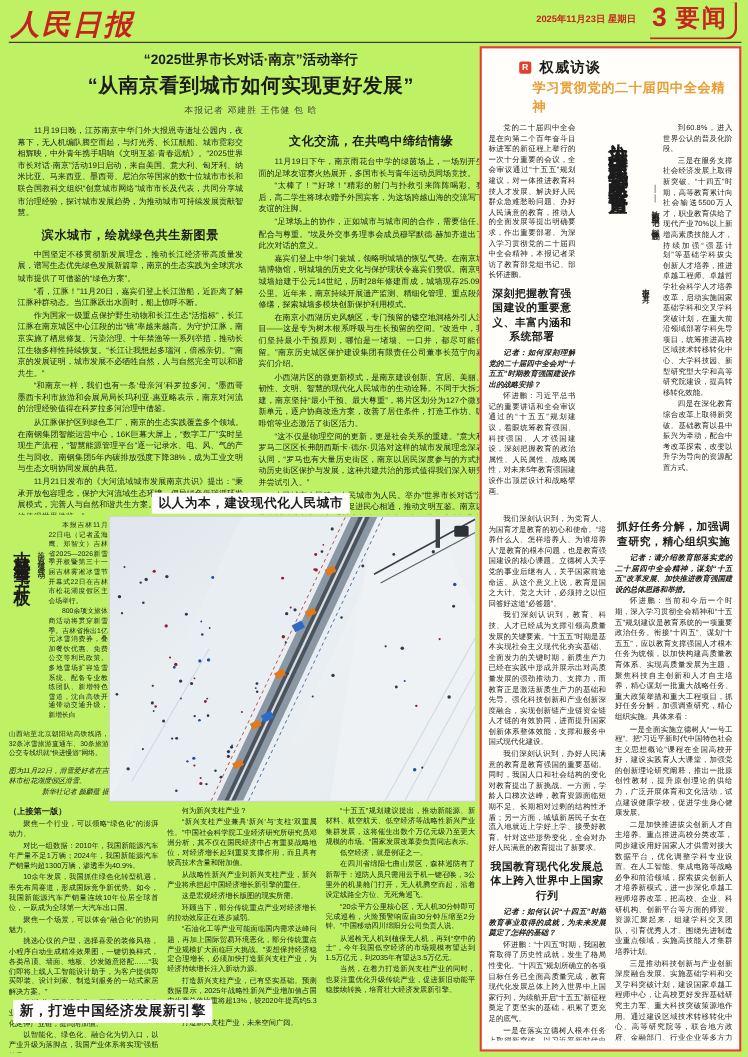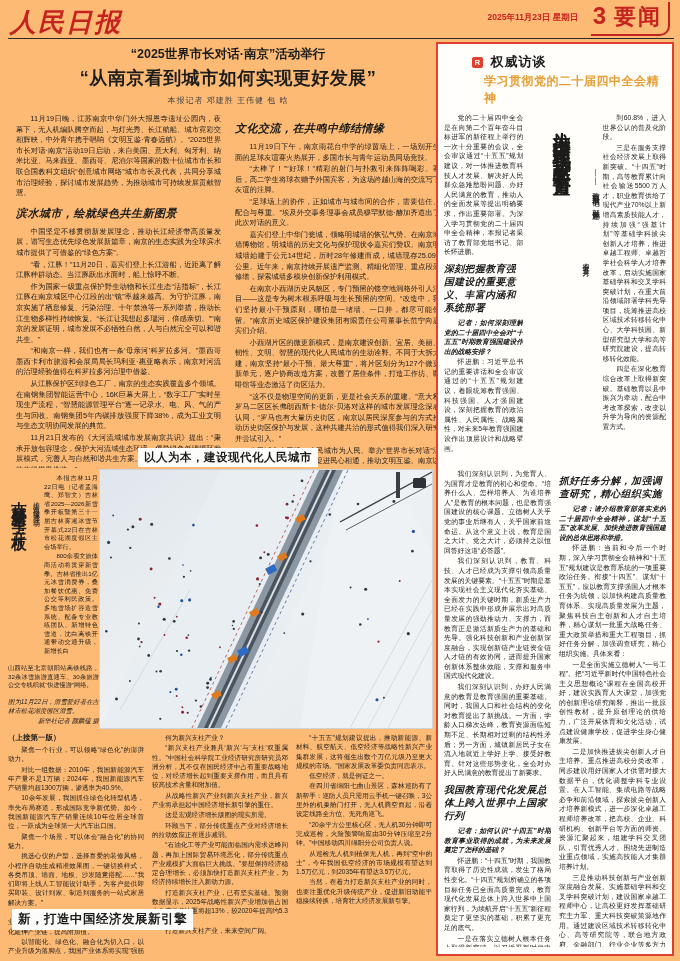--- a/index.html
+++ b/index.html
@@ -1,36 +1,36 @@
 <!DOCTYPE html>
 <html><head>
 <meta charset="utf-8">
 <style>
   html,body{margin:0;padding:0;background:#888;}
-  .page{position:relative;width:680px;height:961px;background:#fdba74;margin:0 auto;
+  .page{position:relative;width:680px;height:961px;background:#bef264;margin:0 auto;
         font-family:"Liberation Sans","DejaVu Sans",sans-serif;color:#1c1c1c;overflow:hidden;}
   
   .hdr{position:absolute;left:8px;top:3px;width:666px;height:35px;border-bottom:1.6px solid #2a2a2a;}
   .masthead{position:absolute;left:2px;top:2px;font-family:"DejaVu Serif","Liberation Serif",serif;
             font-weight:bold;font-style:italic;font-size:26px;color:#c5231f;letter-spacing:2px;}
   .hdr-right{position:absolute;right:4px;bottom:2px;color:#c5231f;white-space:nowrap;}
   .hdr-date{font-size:8.5px;font-weight:bold;margin-right:8px;vertical-align:4px;}
   .hdr-page{font-size:24px;font-weight:bold;margin-right:6px;}
   .hdr-sec{display:inline-block;font-size:22px;font-weight:900;letter-spacing:2px;
            border-bottom:2px solid #c5231f;border-right:2px solid #c5231f;
            border-bottom-right-radius:10px;padding:0 6px 2px 2px;}
   
   .art1{position:absolute;left:16px;top:44px;width:424px;height:424px;overflow:hidden;}
   .kicker{text-align:center;font-weight:bold;font-size:12.5px;margin:2px 0 3px;}
   .headline1{text-align:center;font-weight:900;font-size:18px;letter-spacing:.5px;margin:0 0 5px;}
   .byline{text-align:center;font-size:8px;color:#444;margin-bottom:8px;letter-spacing:1px;}
   .cols2{display:flex;gap:14px;}
   .col205{width:205px;}
   .p{font-size:7.3px;line-height:10.6px;text-align:justify;text-indent:2em;margin:0 0 1px;}
-  .sh{font-weight:bold;font-size:11px;margin:7px 0 6px;letter-spacing:.5px;font-style:italic;}
+  .sh{font-weight:bold;font-size:11px;text-align:center;margin:7px 0 6px;letter-spacing:.5px;}
   .q{font-style:italic;font-weight:bold;}
   .cross-sh{position:absolute;bottom:1px;left:50%;transform:translateX(-50%);background:#fcfcfa;
             font-weight:bold;font-size:11.5px;white-space:nowrap;padding:2px 6px;letter-spacing:.5px;}
   
   .jilin{position:absolute;left:8px;top:474px;width:90px;height:188px;display:flex;overflow:hidden;}
   .jl-title{writing-mode:vertical-rl;font-weight:900;font-size:15.5px;letter-spacing:4px;
             margin:14px 2px 0 0;}
   .jl-kicker{writing-mode:vertical-rl;font-size:7px;letter-spacing:2px;margin:22px 3px 0 0;color:#222;}
   .jl-body{flex:1;}
   .jl-body .p{font-size:6.2px;line-height:8.6px;}

